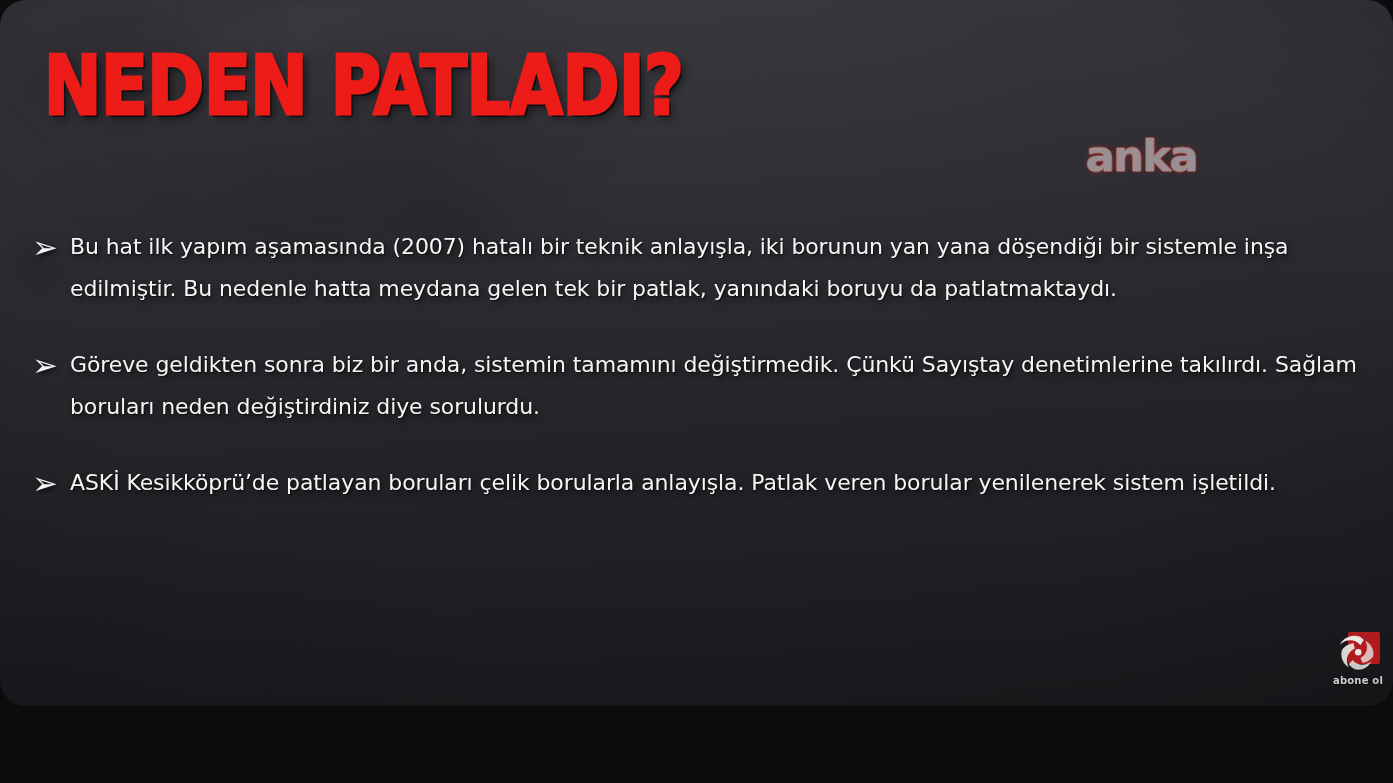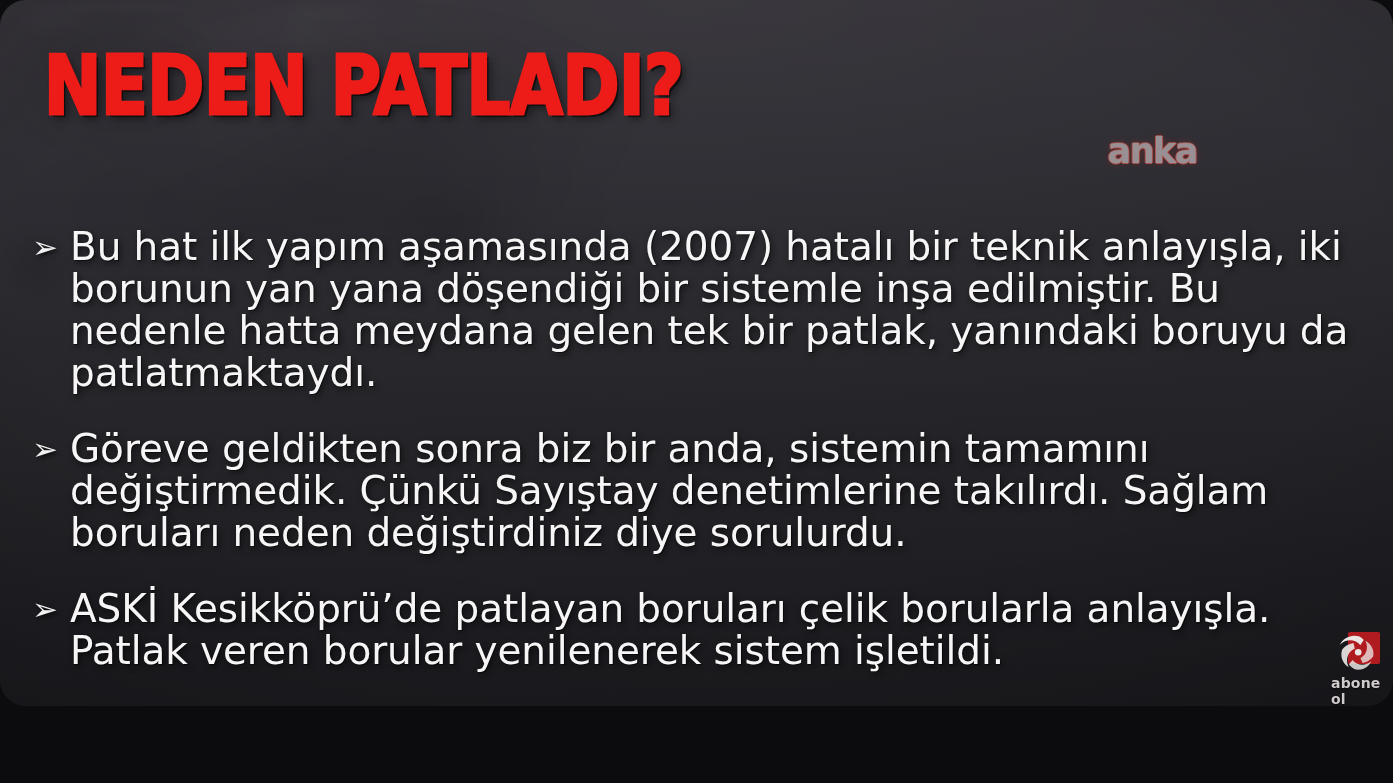--- a/index.html
+++ b/index.html
@@ -83,21 +83,21 @@
     transform-origin: left center;
     white-space: nowrap;
   }
 
   
   #anka-logo {
     position: absolute;
     right: 196px;
     top: 131px;
     font-family: "DejaVu Sans", "Liberation Sans", sans-serif;
-    font-size: 35px;
+    font-size: 43px;
     font-weight: 700;
     letter-spacing: -1.5px;
     color: #a1989c;
     text-shadow:
        1px 0   0 rgba(196, 92, 86, 0.85),
       -1px 0   0 rgba(196, 92, 86, 0.85),
        0   1px 0 rgba(196, 92, 86, 0.85),
        0  -1px 0 rgba(196, 92, 86, 0.70),
        0   0   7px rgba(150, 40, 35, 0.55);
     opacity: 0.93;
@@ -127,21 +127,21 @@
     text-shadow: 2px 2px 4px rgba(0,0,0,0.75);
     text-align: left;
     padding-left: 6px;
     box-sizing: border-box;
     user-select: none;
   }
 
   .bullet-text {
     flex: 1 1 auto;
     font-family: "DejaVu Sans", "Liberation Sans", sans-serif;
-    font-size: 39px;
+    font-size: 22px;
     line-height: 42px;
     font-weight: 400;
     color: #f7f5f5;
     letter-spacing: -0.1px;
     text-shadow:
       1px 1px 0   rgba(0,0,0,0.50),
       2px 3px 6px rgba(0,0,0,0.62);
     text-align: left;
   }
 
@@ -169,22 +169,23 @@
     border-radius: 2px;
   }
   #subscribe-bird {
     position: absolute;
     left: 0;
     top: 0;
     width: 48px;
     height: 44px;
   }
   #subscribe-label {
+    text-align: center;
     font-family: "DejaVu Sans", "Liberation Sans", sans-serif;
-    font-size: 14px;
+    font-size: 10px;
     font-weight: 700;
     letter-spacing: 0.2px;
     color: #cfcacb;
     margin-top: 1px;
     text-shadow: 0 1px 2px rgba(0,0,0,0.8);
     user-select: none;
   }
 </style>
 </head>
 <body>

